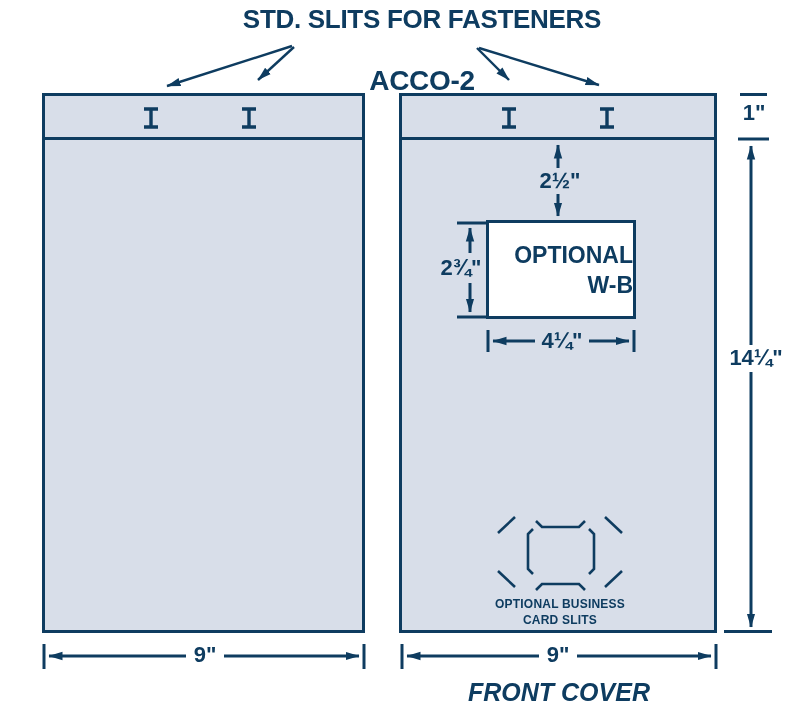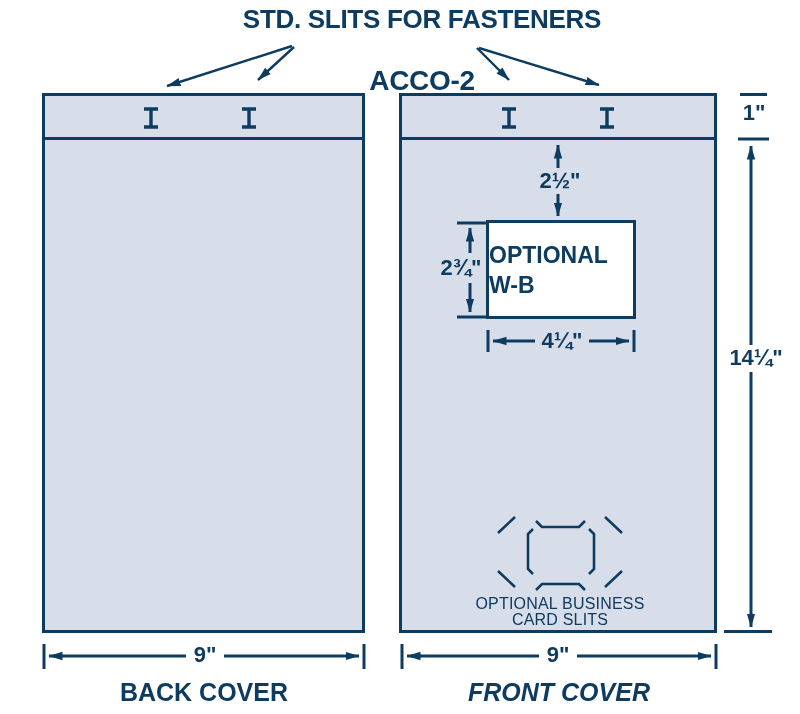--- a/index.html
+++ b/index.html
@@ -41,29 +41,29 @@
   }
   .on-white{background:var(--white);padding:1px 4px;}
   .on-fill{background:var(--cover-fill);padding:1px 4px;}
   .cover-label{
     position:absolute;transform:translate(-50%,-50%);
     font-weight:bold;font-size:25px;color:var(--navy);white-space:nowrap;
   }
   #window-box{
     position:absolute;left:486px;top:220px;width:144px;height:93px;
     background:var(--white);border:3.5px solid var(--navy);
-    display:flex;flex-direction:column;align-items:flex-start;justify-content:center;
+    display:flex;flex-direction:column;align-items:flex-end;justify-content:center;
   }
   #window-box .wline{
     font-weight:bold;font-size:23px;line-height:30px;color:var(--navy);
     text-align:center;white-space:nowrap;
   }
   .bc-label{
     position:absolute;transform:translate(-50%,-50%);
-    font-weight:normal;font-size:16px;letter-spacing:0.2px;
+    font-weight:bold;font-size:12px;letter-spacing:0.2px;
     color:var(--navy);white-space:nowrap;
   }
 </style>
 </head>
 <body>
 
 <div id="stage">
 
   <div class="cover" id="back-cover">
     <div class="fold-line"></div>
@@ -161,16 +161,15 @@
   <div class="dim-label on-white" style="left:756px;top:358px;">14¼"</div>
   <div class="dim-label on-fill" style="left:560px;top:181px;">2½"</div>
   <div class="dim-label on-fill" style="left:461px;top:268px;">2¾"</div>
   <div class="dim-label on-fill" style="left:562px;top:341px;">4¼"</div>
   <div class="dim-label on-white" style="left:205px;top:655px;">9"</div>
   <div class="dim-label on-white" style="left:558px;top:655px;">9"</div>
 
   <div class="bc-label" style="left:560px;top:604px;">OPTIONAL BUSINESS</div>
   <div class="bc-label" style="left:560px;top:620px;">CARD SLITS</div>
 
-  <div class="cover-label" style="left:204px;top:692px;">BACK COVER</div>
   <div class="cover-label" style="left:559px;top:692px;font-style:italic;">FRONT COVER</div>
 
 </div>
 
 </body></html>

